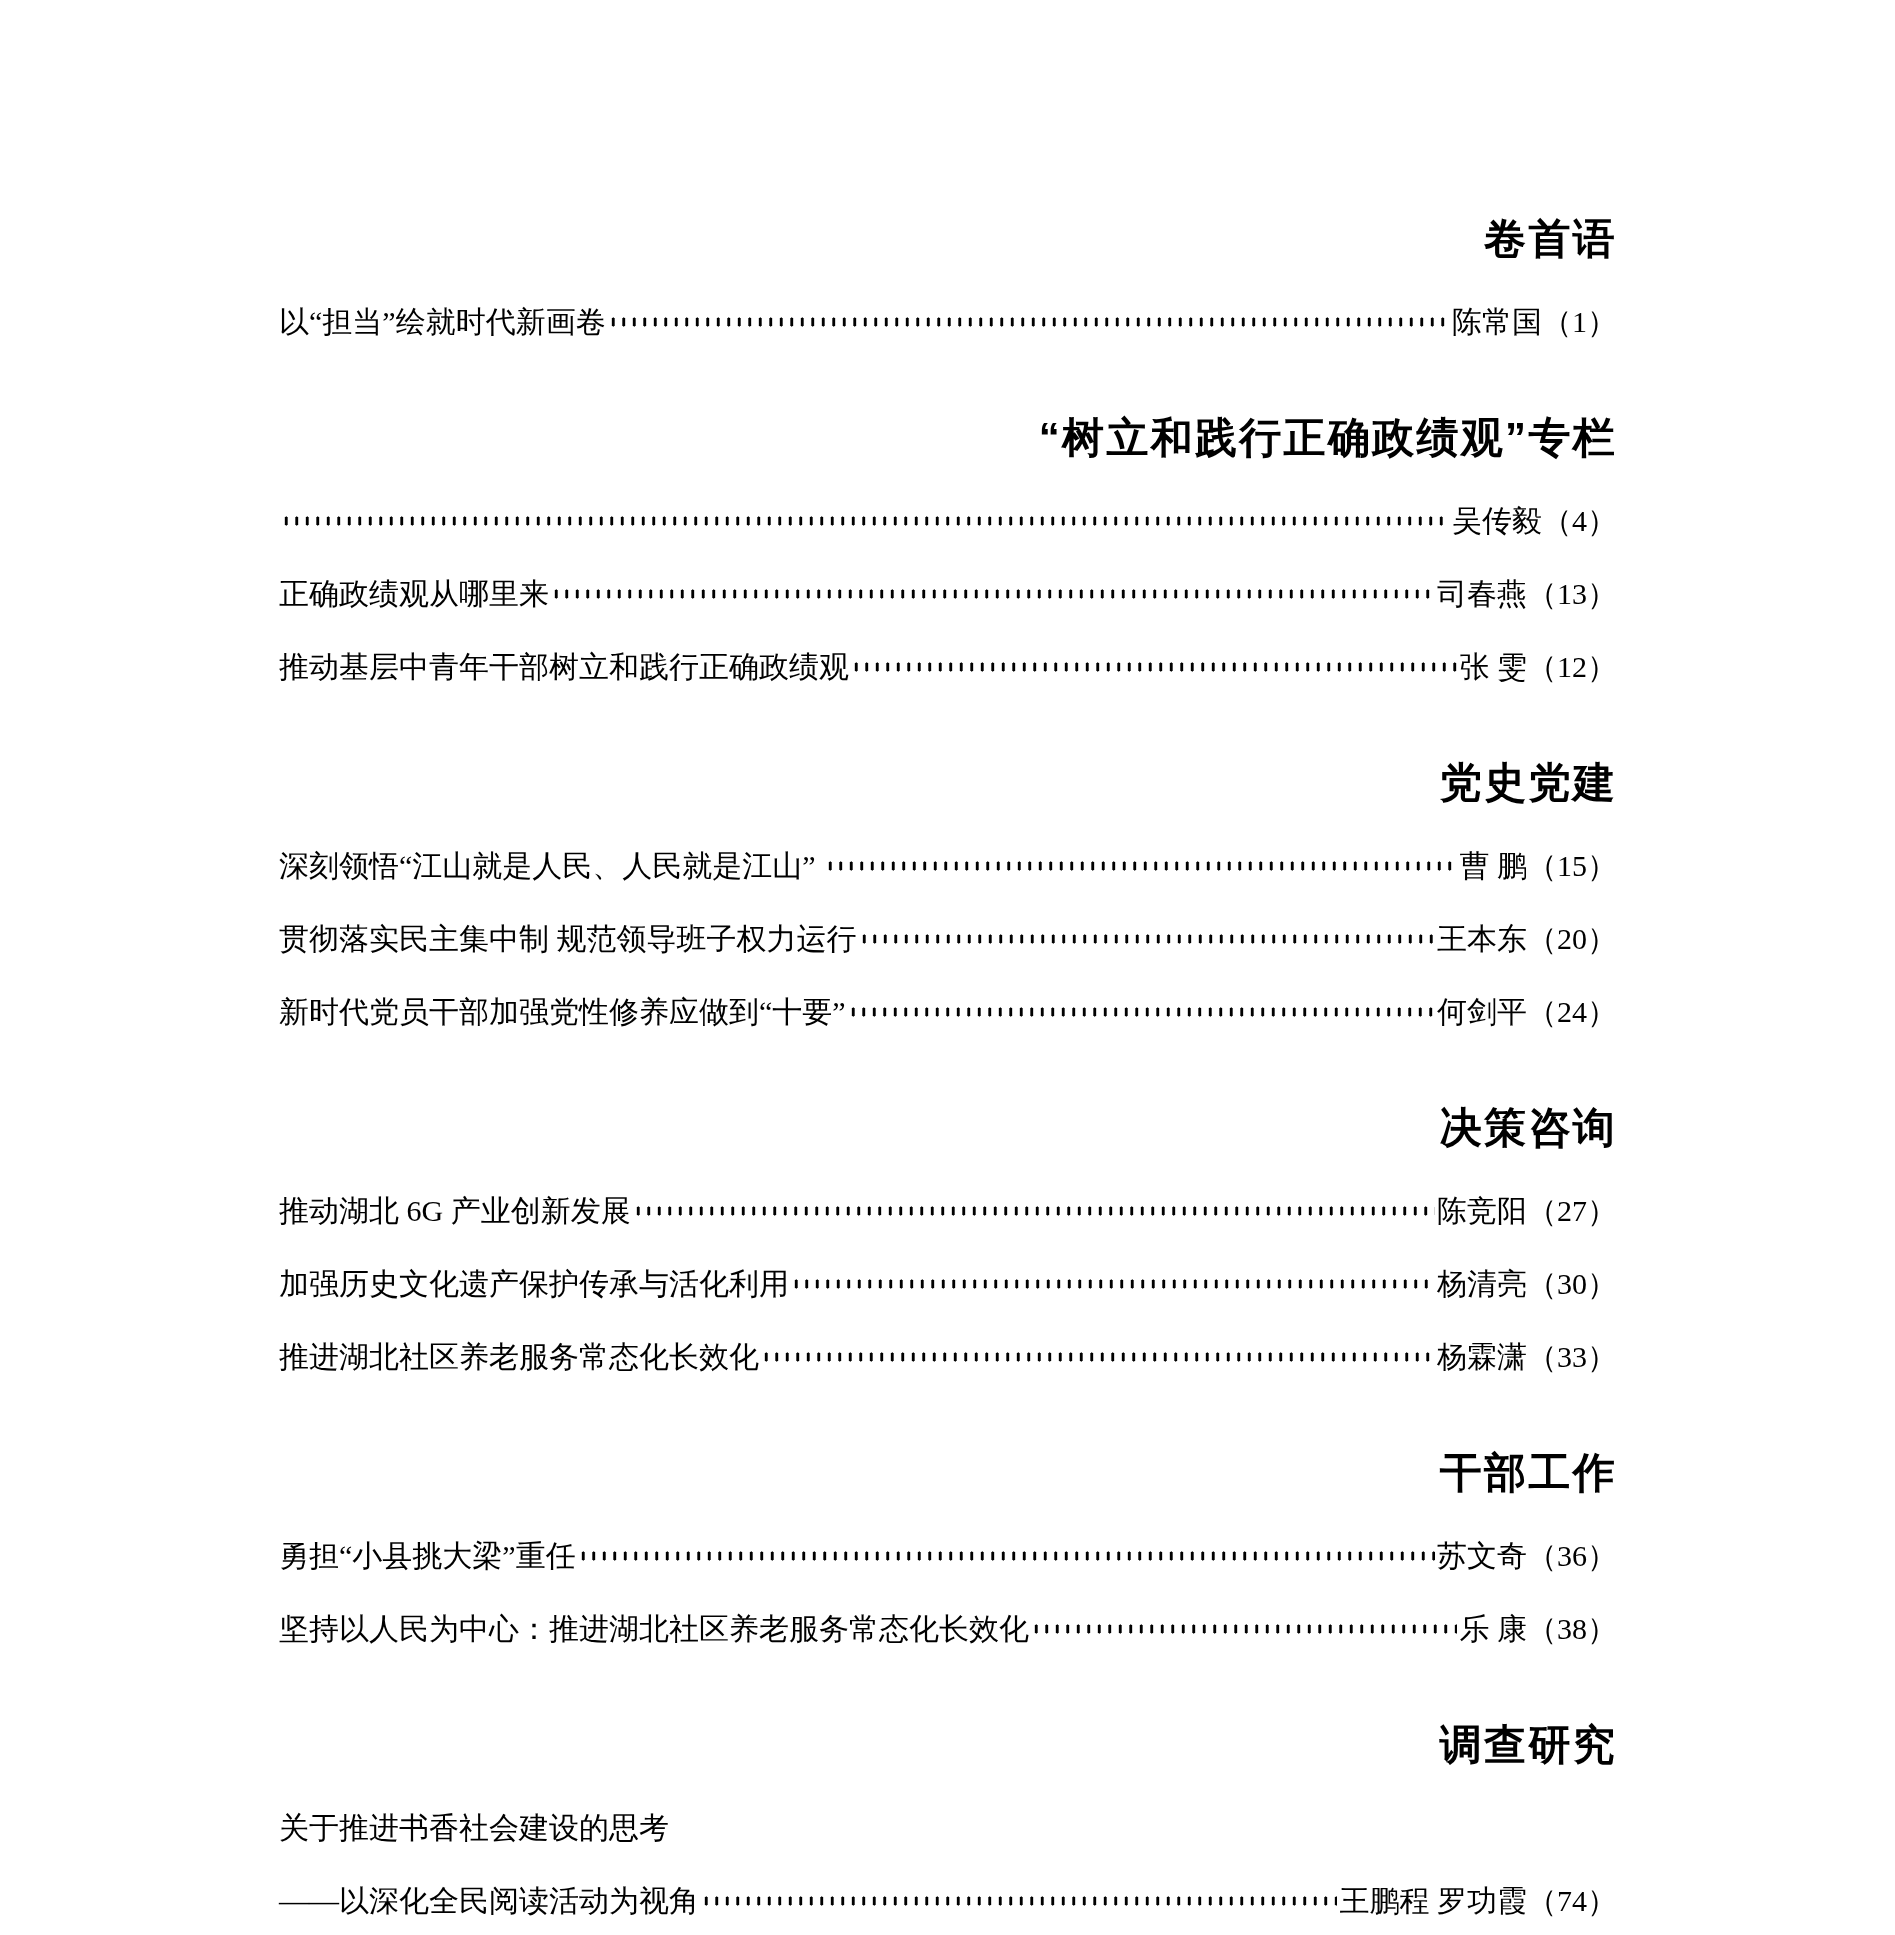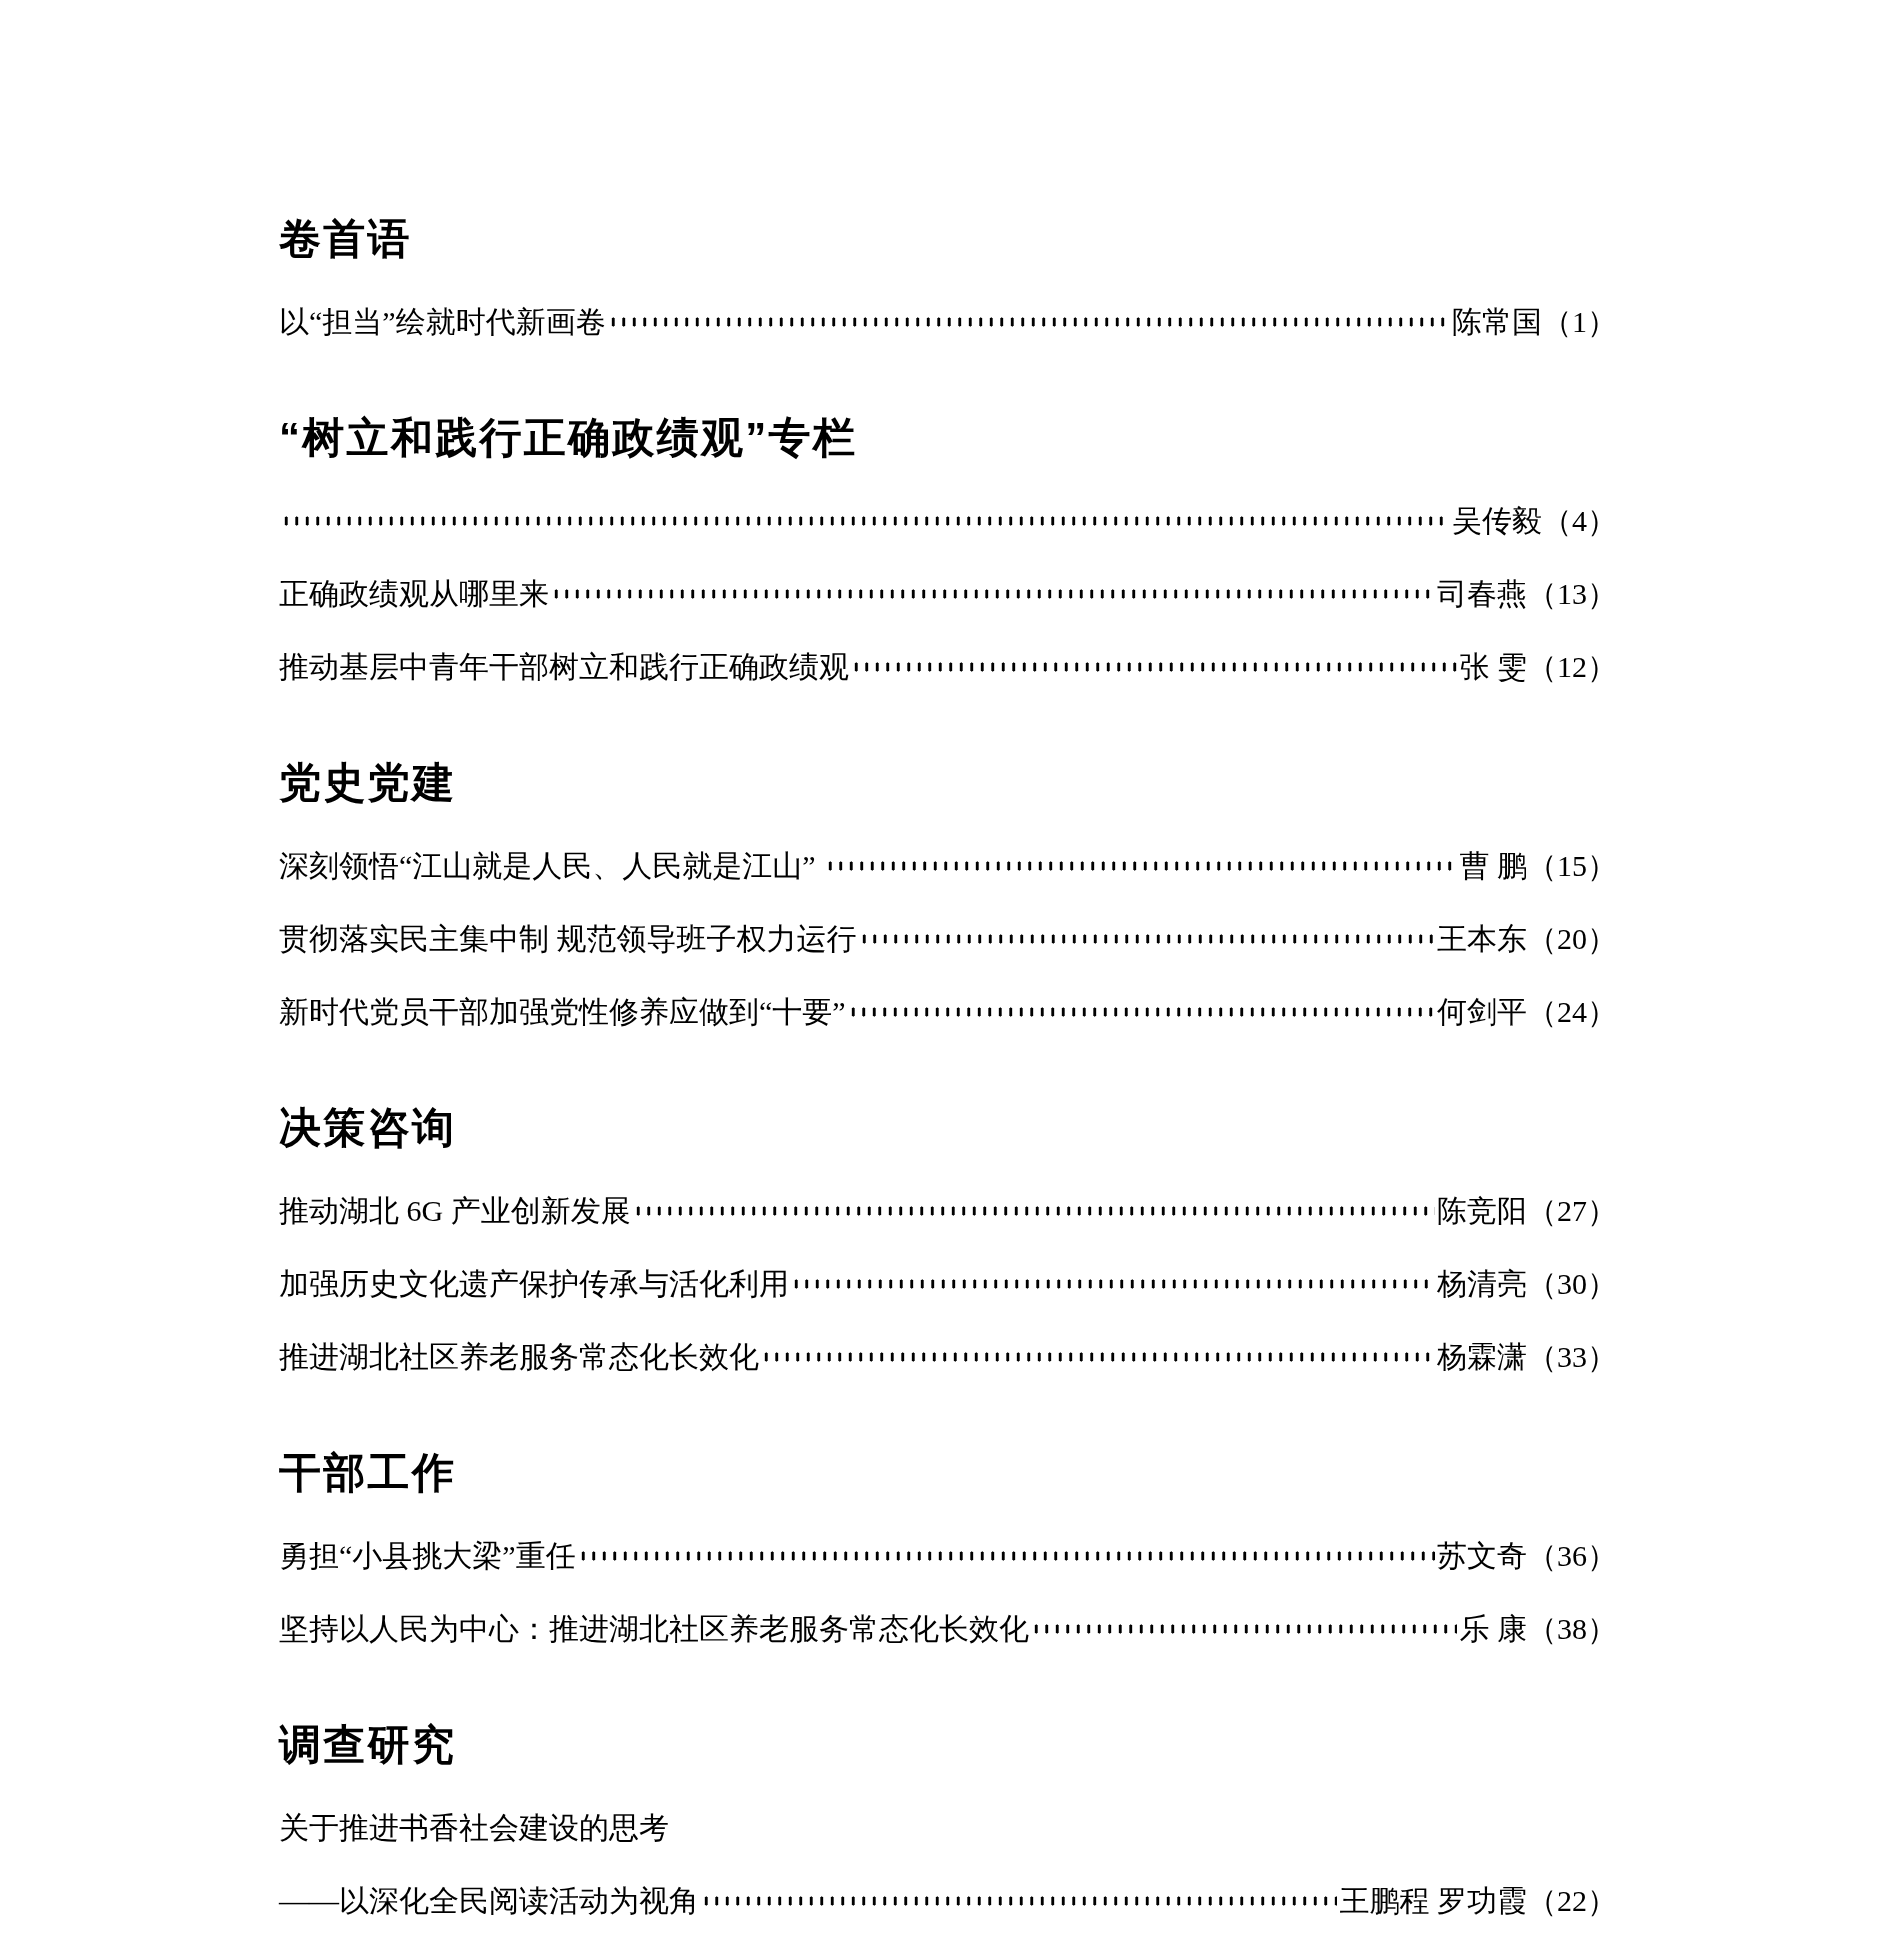--- a/index.html
+++ b/index.html
@@ -18,21 +18,21 @@
     position: absolute;
     left: 279px;
     top: 159px;
     width: 1338px;
   }
   .section-title {
     font-family: "Liberation Sans", sans-serif;
     font-weight: 700;
     font-size: 42px;
     line-height: 43px;
-    text-align: left;
+    text-align: right;
     margin: 58px 0 25px 0;
     letter-spacing: 2.3px;
     white-space: pre;
   }
   .entry-row {
     display: flex;
     align-items: center;
     height: 73px;
     font-family: "Liberation Serif", serif;
     font-size: 30px;
@@ -138,18 +138,18 @@
       </div>
     </section>
     <section>
       <h2 class="section-title">调查研究</h2>
       <div class="entry-row">
         <span class="entry-title">关于推进书香社会建设的思考</span>
       </div>
       <div class="entry-row">
         <span class="entry-title">——以深化全民阅读活动为视角</span>
         <span class="dot-leader"></span>
-        <span class="entry-author">王鹏程 罗功霞（22）</span>
+        <span class="entry-author">王鹏程 罗功霞（74）</span>
       </div>
       <div class="entry-row"></div>
     </section>
   </main>
 
 
 </body></html>

